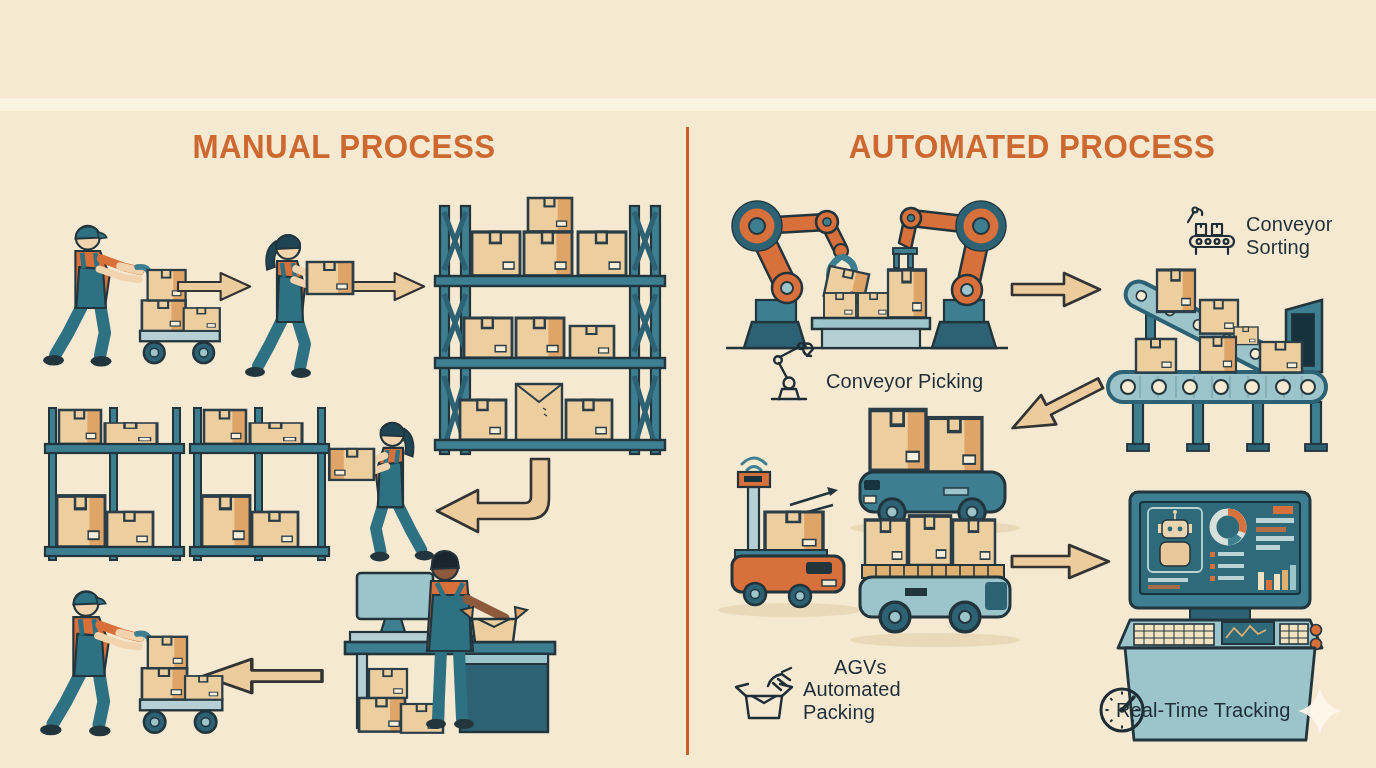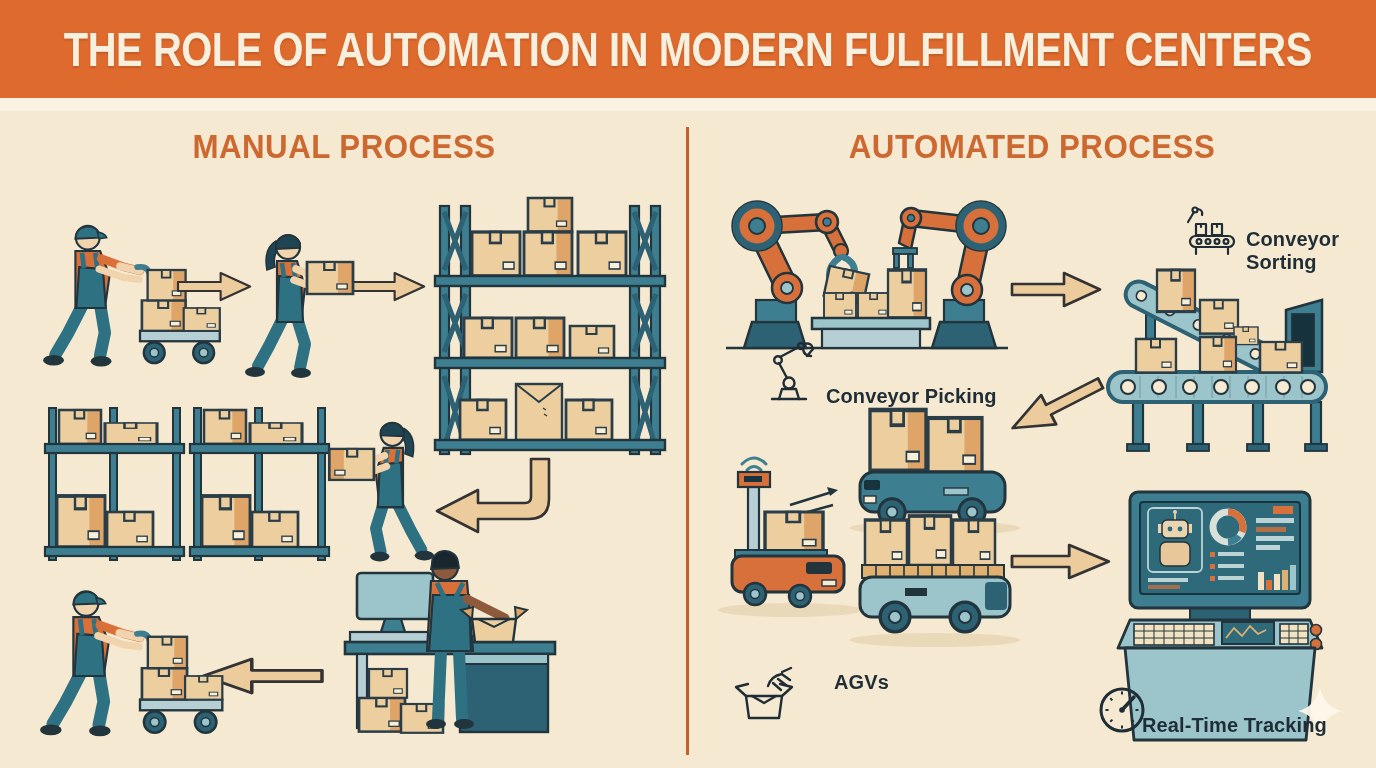--- a/index.html
+++ b/index.html
@@ -15,22 +15,22 @@
   .title{font-size:48px;font-weight:bold;letter-spacing:-0.5px;white-space:nowrap;
          color:var(--header-text,#f8f0df);transform:scaleX(0.83);
          text-shadow:0 2px 2px rgba(120,50,10,0.25);}
   .heading{position:absolute;top:127px;width:688px;text-align:center;z-index:3;
            font-size:34px;font-weight:bold;letter-spacing:0.5px;
            color:var(--heading-text,#cc6830);transform:scaleX(0.92);}
   .heading.manual{left:0;}
   .heading.auto{left:688px;}
   .divider{position:absolute;left:686px;top:127px;width:3px;height:628px;z-index:3;
            background:var(--divider,#c4602a);}
-  .label{position:absolute;z-index:4;font-size:20px;font-weight:700;line-height:1.13;
-         letter-spacing:0.1px;color:var(--label-text,#1f2d36);margin-top:15px;}
+  .label{position:absolute;z-index:4;font-size:20px;font-weight:400;line-height:1.13;
+         letter-spacing:0.1px;color:var(--label-text,#1f2d36);}
   .nowrap{white-space:nowrap;}
 </style>
 </head>
 <body>
 
 <div class="canvas">
 
   <svg class="scene" width="1376" height="768" viewBox="0 0 1376 768">
     <defs>
       <g id="boxS">
@@ -449,26 +449,24 @@
           <path d="M1133.7,698.3 l-2.1,2.1 M1110.3,698.3 l2.1,2.1 M1110.3,721.7 l2.1,-2.1 M1133.7,721.7 l-2.1,-2.1"></path>
         </g>
         <path d="M1122,710 L1134,697" stroke="#1f2d36" stroke-width="3.5" stroke-linecap="round"></path>
         <circle cx="1122" cy="710" r="2.8" fill="#1f2d36"></circle>
       </g>
 
       <path d="M1320,688 Q1325,707 1342,711 Q1325,715 1320,734 Q1315,715 1298,711 Q1315,707 1320,688 Z" fill="#fdf7ea" opacity="0.95"></path>
     </g>
   </svg>
 
-  <div class="header">
-    <div class="title">THE ROLE OF AUTOMATION IN MODERN FULFILLMENT CENTERS</div>
-  </div>
   <div class="substrip"></div>
 
   <div class="heading manual">MANUAL PROCESS</div>
   <div class="heading auto">AUTOMATED PROCESS</div>
   <div class="divider"></div>
 
   <div class="label" style="left:1246px;top:213px;width:100px">Conveyor Sorting</div>
   <div class="label nowrap" style="left:826px;top:370px">Conveyor Picking</div>
   <div class="label nowrap" style="left:834px;top:656px">AGVs</div>
-  <div class="label nowrap" style="left:1142px;top:699px">Real-Time Tracking</div>
+  <div class="label" style="left:803px;top:678px;width:120px">Automated Packing</div>
+  <div class="label nowrap" style="left:1116px;top:699px">Real-Time Tracking</div>
 </div>
 
 </body></html>

